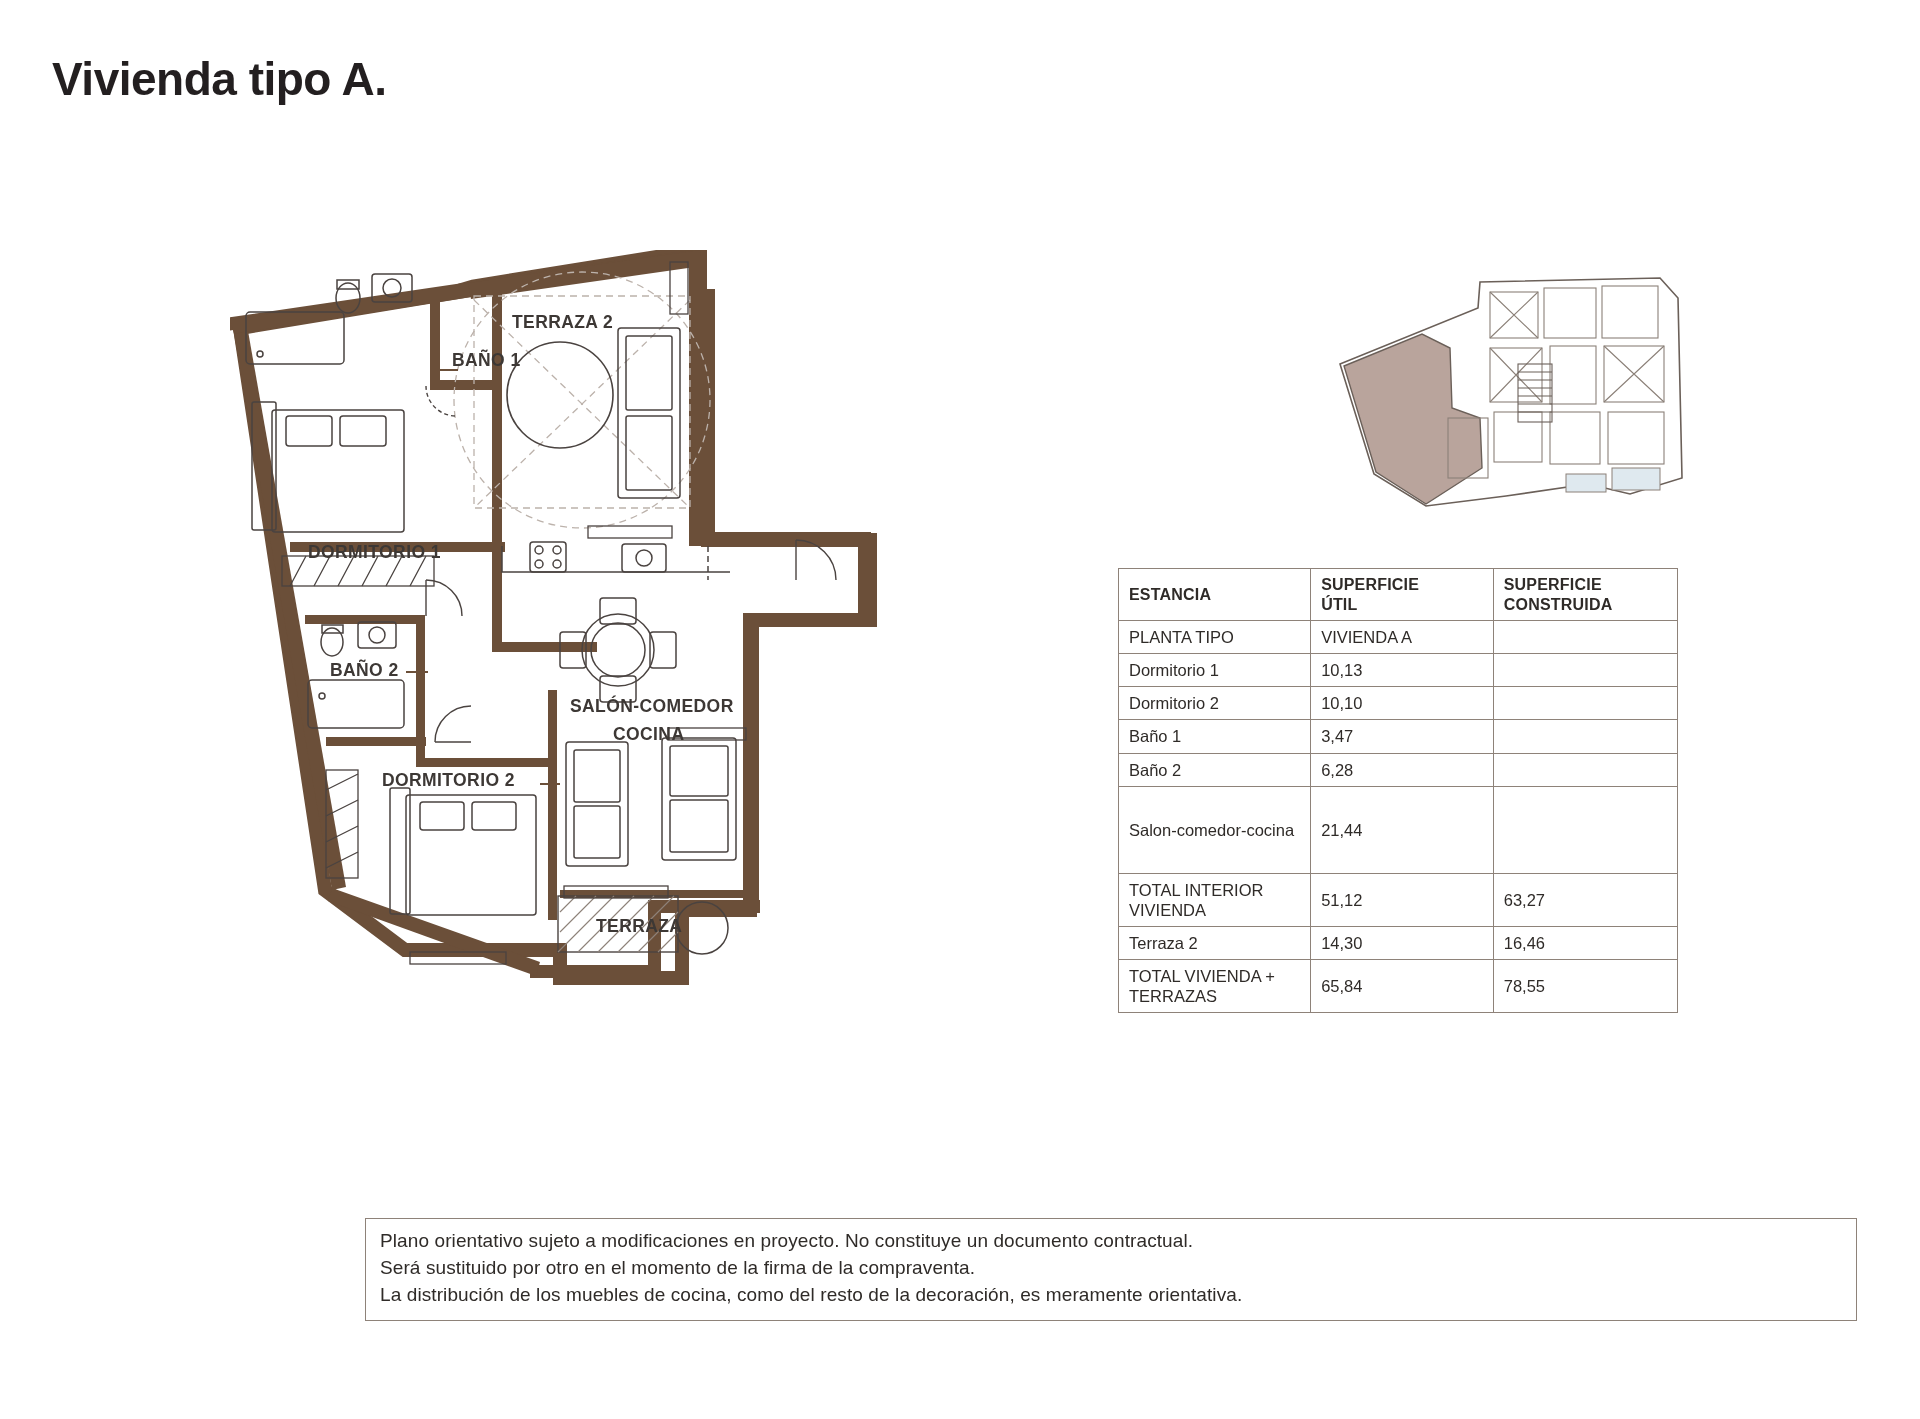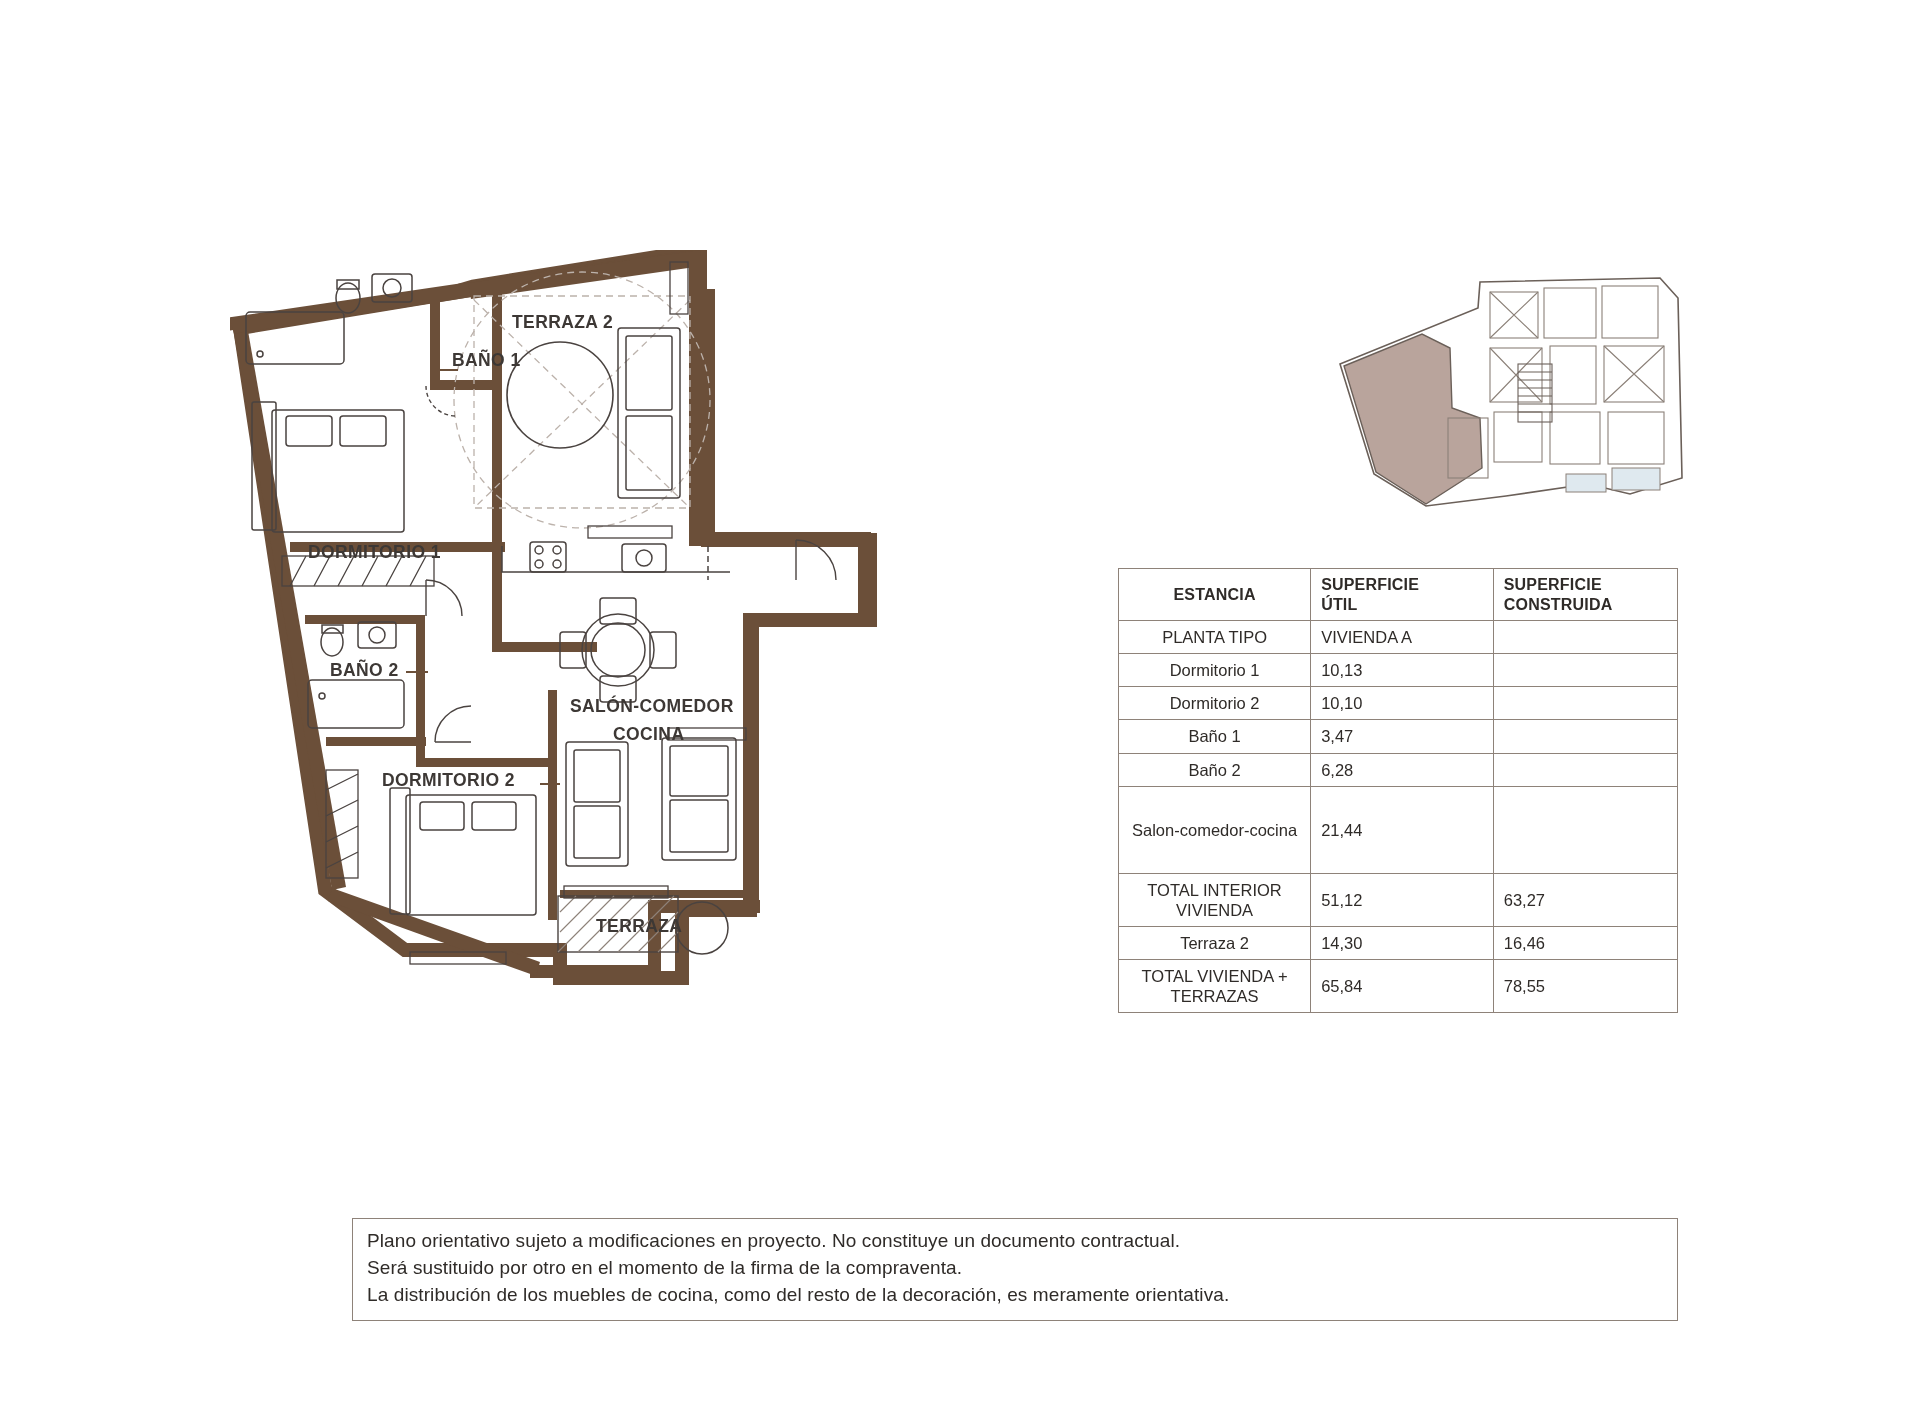--- a/index.html
+++ b/index.html
@@ -76,52 +76,53 @@
     text-align: left;
     vertical-align: middle;
     line-height: 1.22;
   }
   #areas-table th {
     font-weight: bold;
     font-size: 16px;
     letter-spacing: 0.2px;
   }
   #areas-table td.label, #areas-table th.label {
-    text-align: center;
+    text-align: left;
     width: 186px;
     margin-left: 40px;
   }
   #areas-table td.val { width: 173px; }
   tr.head th { padding: 8px 10px; }
   tr.sub td { font-weight: bold; }
   tr.total td { font-weight: bold; }
   tr.tall td { height: 74px; }
 
   
   #footnote {
     position: absolute;
-    left: 352px;
+    left: 365px;
     top: 1218px;
-    width: 1326px;
+    width: 1492px;
     border: 1px solid #8e8279;
     padding: 9px 14px 11px 14px;
     box-sizing: border-box;
   }
   #footnote div {
     font-size: 19px;
     line-height: 1.42;
     color: #2f2b28;
     letter-spacing: 0.1px;
   }
 </style>
 </head>
 <body>
 
 <div id="page">
 
+  <div class="title">Vivienda tipo A.</div>
 
   <div id="plan">
     <svg width="870" height="760" viewBox="0 0 870 760" xmlns="http://www.w3.org/2000/svg">
 
       <g fill="none" stroke="#6b4f39" stroke-width="13" stroke-linejoin="miter">
 
         <path d="M -8 75 L 230 40 L 250 40 L 250 40"></path>
         <path d="M 230 40 L 243 36 L 467 0 L 470 0"></path>
       </g>
 

